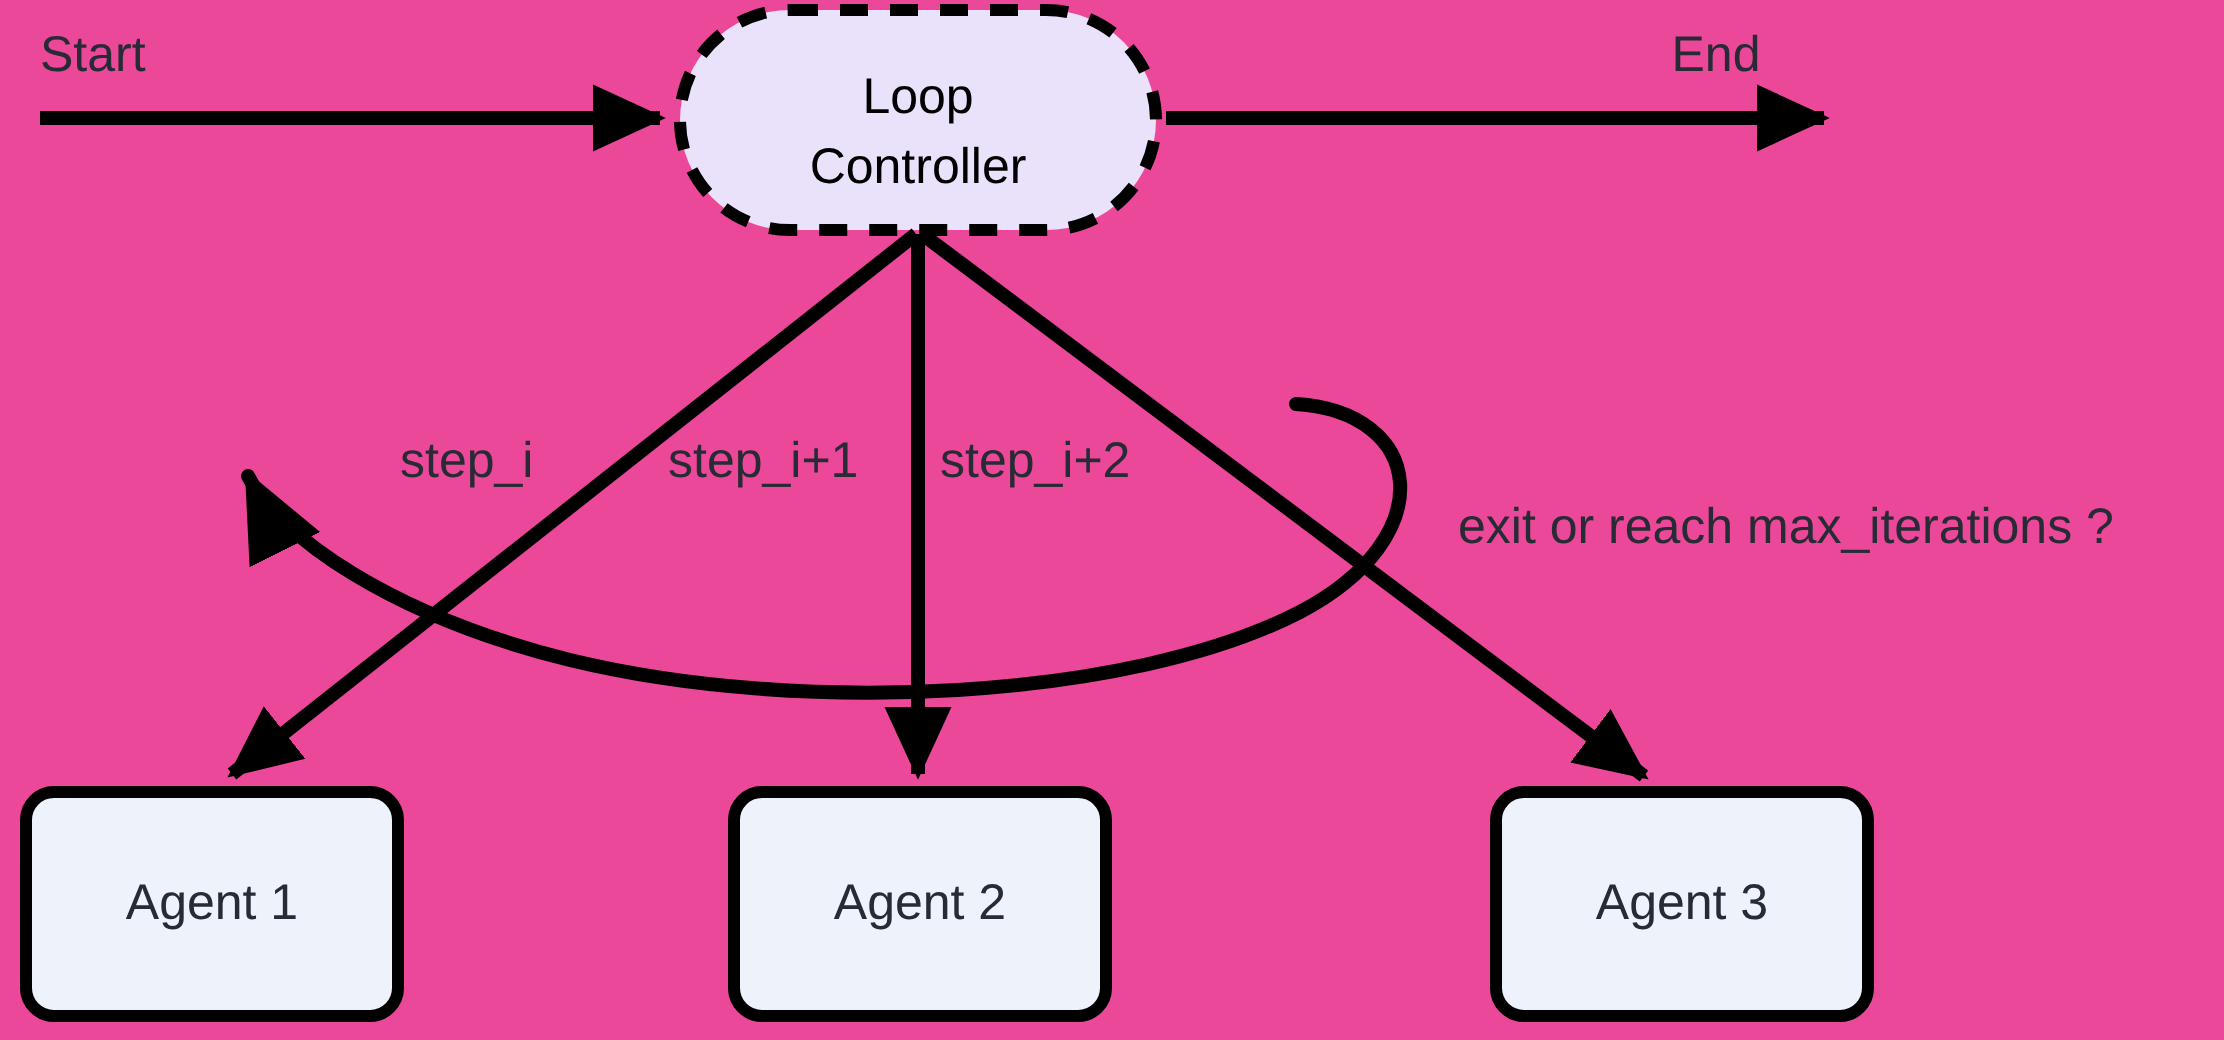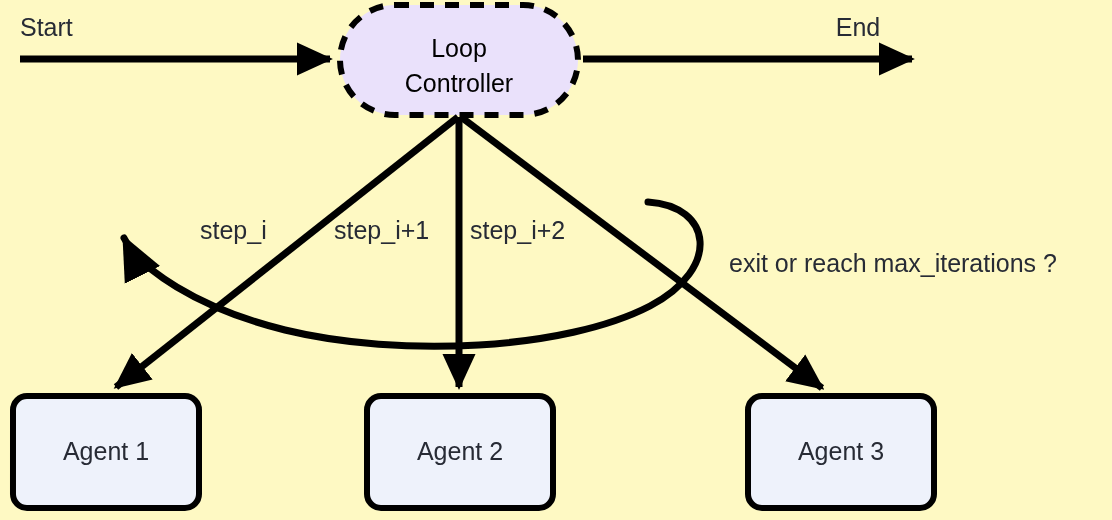--- a/index.html
+++ b/index.html
@@ -8,21 +8,21 @@
     padding: 0;
     background: #ffffff;
   }
   body {
     font-family: "Liberation Sans", "DejaVu Sans", sans-serif;
   }
   #diagram-root {
     position: relative;
     width: 1112px;
     height: 520px;
-    background: #fef9c3;
+    background: #ec4899;
     overflow: hidden;
   }
   #diagram-svg {
     position: absolute;
     left: 0;
     top: 0;
     width: 1112px;
     height: 520px;
     display: block;
   }

